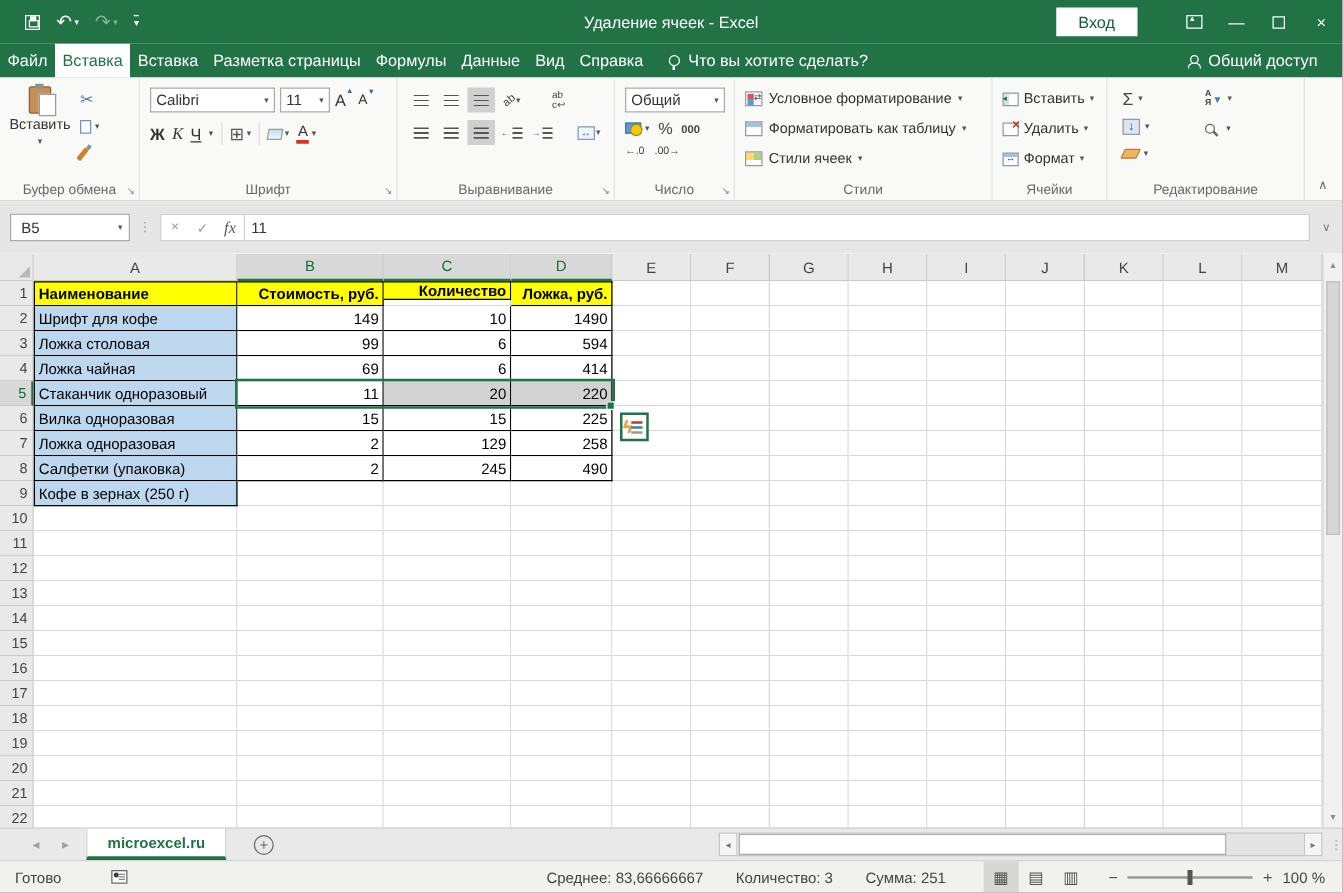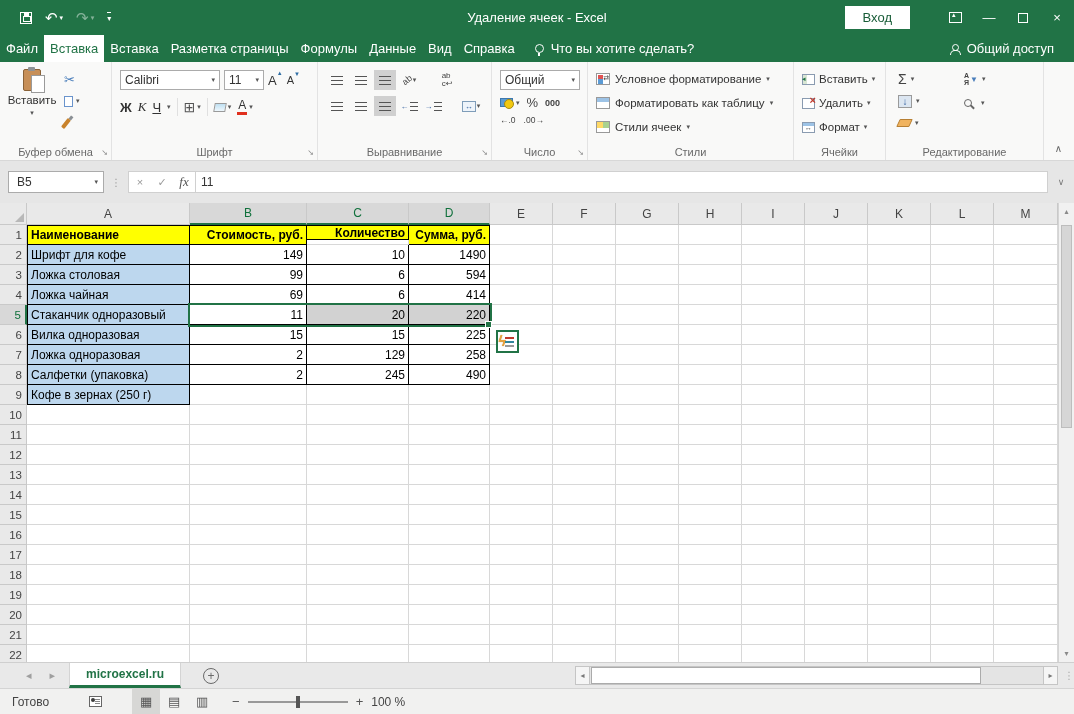--- a/index.html
+++ b/index.html
@@ -825,21 +825,21 @@
         <div class="gcell" style="left: 616px; top: 442px; width: 63px; height: 20px;"></div>
         <div class="gcell" style="left: 679px; top: 442px; width: 63px; height: 20px;"></div>
         <div class="gcell" style="left: 742px; top: 442px; width: 63px; height: 20px;"></div>
         <div class="gcell" style="left: 805px; top: 442px; width: 63px; height: 20px;"></div>
         <div class="gcell" style="left: 868px; top: 442px; width: 63px; height: 20px;"></div>
         <div class="gcell" style="left: 931px; top: 442px; width: 63px; height: 20px;"></div>
         <div class="gcell" style="left: 994px; top: 442px; width: 64px; height: 20px;"></div>
         <div class="tc yellow bl bt" style="left: 27px; top: 22px; width: 163px; height: 20px;">Наименование</div>
         <div class="tc yellow num bt" style="left: 190px; top: 22px; width: 117px; height: 20px;">Стоимость, руб.</div>
         <div class="tc yellow num bt" style="left: 307px; top: 22px; width: 102px; height: 15px;">Количество</div>
-        <div class="tc yellow num bt" style="left: 409px; top: 22px; width: 81px; height: 20px;">Сумма, руб.</div>
+        <div class="tc yellow num bt" style="left: 409px; top: 22px; width: 81px; height: 20px;">Ложка, руб.</div>
         <div class="tc blue bl" style="left: 27px; top: 42px; width: 163px; height: 20px;">Шрифт для кофе</div>
         <div class="tc num" style="left: 190px; top: 42px; width: 117px; height: 20px;">149</div>
         <div class="tc num" style="left: 307px; top: 42px; width: 102px; height: 20px;">10</div>
         <div class="tc num" style="left: 409px; top: 42px; width: 81px; height: 20px;">1490</div>
         <div class="tc blue bl" style="left: 27px; top: 62px; width: 163px; height: 20px;">Ложка столовая</div>
         <div class="tc num" style="left: 190px; top: 62px; width: 117px; height: 20px;">99</div>
         <div class="tc num" style="left: 307px; top: 62px; width: 102px; height: 20px;">6</div>
         <div class="tc num" style="left: 409px; top: 62px; width: 81px; height: 20px;">594</div>
         <div class="tc blue bl" style="left: 27px; top: 82px; width: 163px; height: 20px;">Ложка чайная</div>
         <div class="tc num" style="left: 190px; top: 82px; width: 117px; height: 20px;">69</div>
@@ -893,20 +893,25 @@
       <span class="htrack">
           <span class="hthumb"></span>
         </span>
       <span class="hbtn">▸</span>
     </div>
   </div>
 
   <div class="statusbar">
     <span class="ready">Готово</span>
     <span class="macro-ic"></span>
+    <span class="stats">
+      <span>Среднее: 83,66666667</span>
+      <span>Количество: 3</span>
+      <span>Сумма: 251</span>
+    </span>
     <span class="views">
       <span class="viewbtn sel">▦</span>
       <span class="viewbtn">▤</span>
       <span class="viewbtn">▥</span>
     </span>
     <span class="zoomctl">
       <span class="zminus">−</span>
       <span class="ztrack">
           <span class="zthumb"></span>
         </span>

